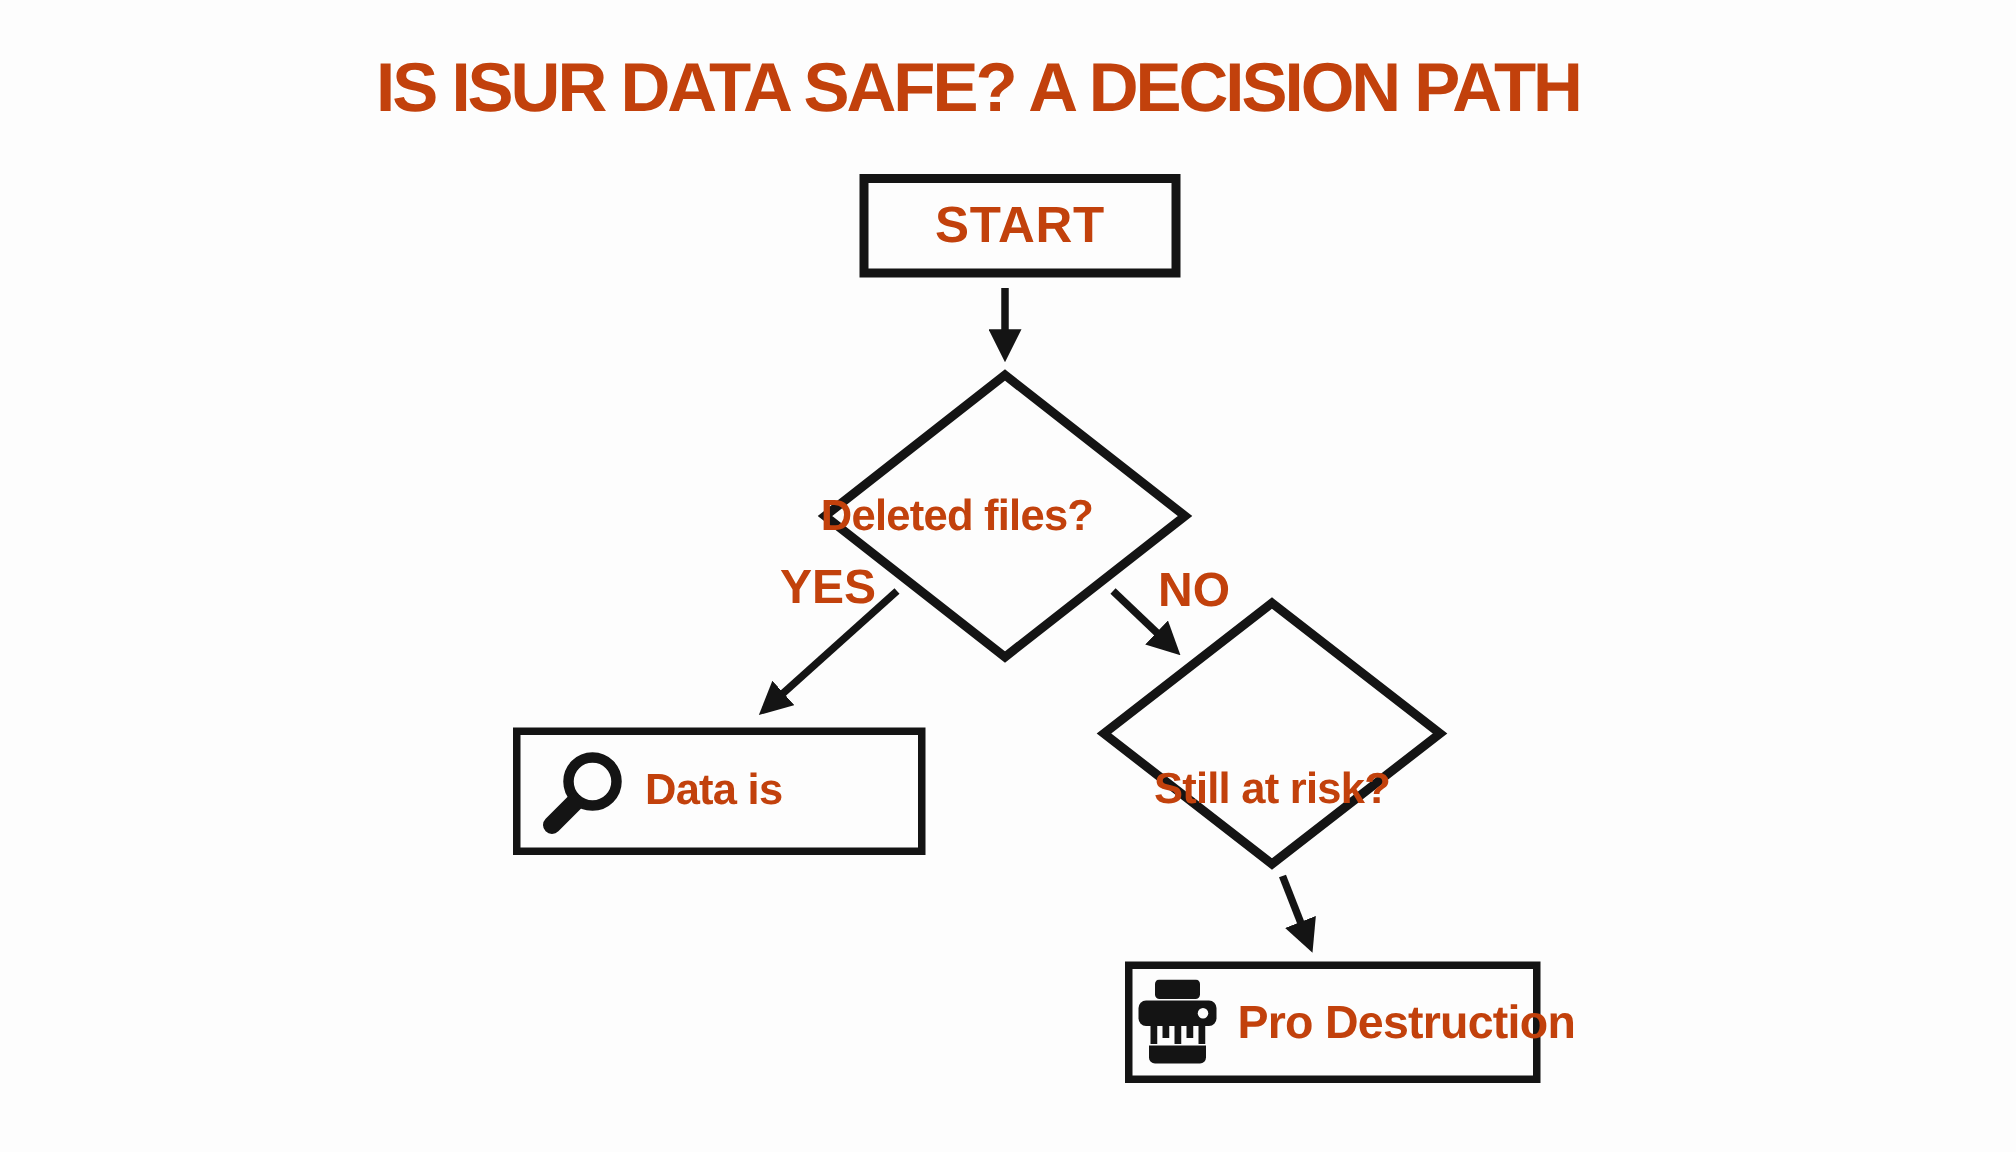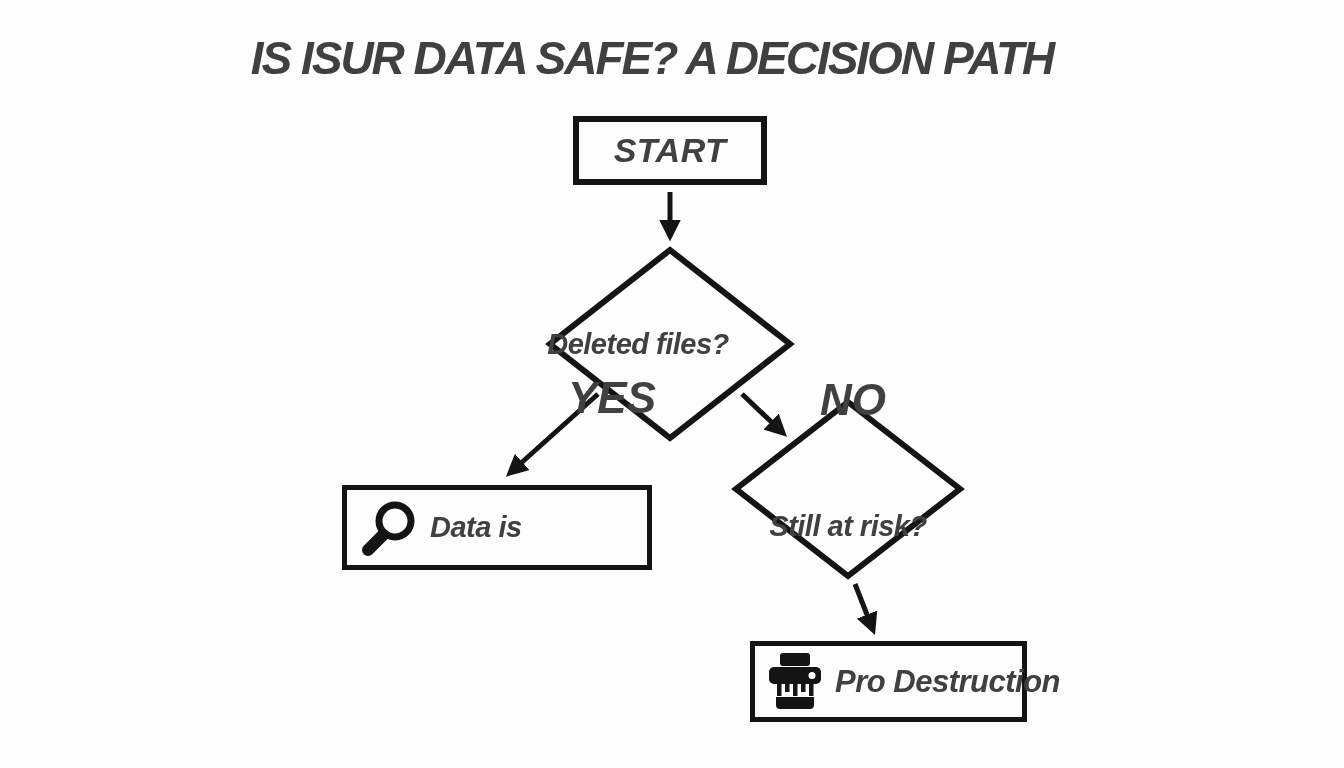--- a/index.html
+++ b/index.html
@@ -2,23 +2,22 @@
 <html><head>
 <meta charset="utf-8">
 <style>
   html, body { margin: 0; padding: 0; background: #ffffff; }
   .stage {
     position: relative;
     width: 1344px;
     height: 768px;
     background: #fdfdfd;
     font-family: "Liberation Sans", sans-serif;
-    color: #404040;
+    color: #c2410c;
     overflow: hidden;
-    font-style: italic;
   }
   .title {
     position: absolute;
     top: 31px;
     left: 140px;
     width: 1024px;
     text-align: center;
     font-size: 46px;
     font-weight: 700;
     letter-spacing: -2px;
@@ -31,53 +30,52 @@
   .box {
     position: absolute;
     background: #fdfdfd;
     border: 5px solid #141414;
     box-sizing: border-box;
     display: flex;
     align-items: center;
     font-weight: 700;
   }
   .start-box {
-    left: 573px; top: 116px; width: 194px; height: 69px;
+    left: 573px; top: 116px; width: 214px; height: 69px;
     border-width: 6px;
     justify-content: center;
     font-size: 34px;
     letter-spacing: 0.5px;
   }
   .decision-label {
     position: absolute;
     text-align: center;
     font-size: 29px;
     font-weight: 700;
     letter-spacing: -0.5px;
     white-space: nowrap;
   }
   .decision-label.d1 { left: 518px; top: 328px; width: 240px; }
   .decision-label.d2 { left: 728px; top: 473px; width: 240px; margin-top: 37px; }
   .branch-label {
     position: absolute;
-    font-size: 44px;
+    font-size: 32px;
     font-weight: 700;
-    margin-left: 48px;
   }
   .branch-label.yes { left: 520px; top: 373px; }
   .branch-label.no  { left: 772px; top: 375px; }
   .recover-box {
-    left: 342px; top: 485px; width: 310px; height: 85px;
+    left: 342px; top: 485px; width: 275px; height: 85px;
     gap: 11px; padding-left: 10px;
     font-size: 29px; line-height: 1.1; letter-spacing: -0.5px;
   }
   .recover-box .text-lines { display: flex; flex-direction: column; }
   .destroy-box {
     left: 750px; top: 641px; width: 277px; height: 81px;
-    gap: 13px; padding-left: 13px;
+    gap: 13px; padding-left: 3px;
     font-size: 31px; letter-spacing: -0.5px;
     white-space: nowrap;
   }
   .node-icon { flex: 0 0 auto; display: block; }
 </style>
 </head>
 <body>
 
 <div class="stage">
 

